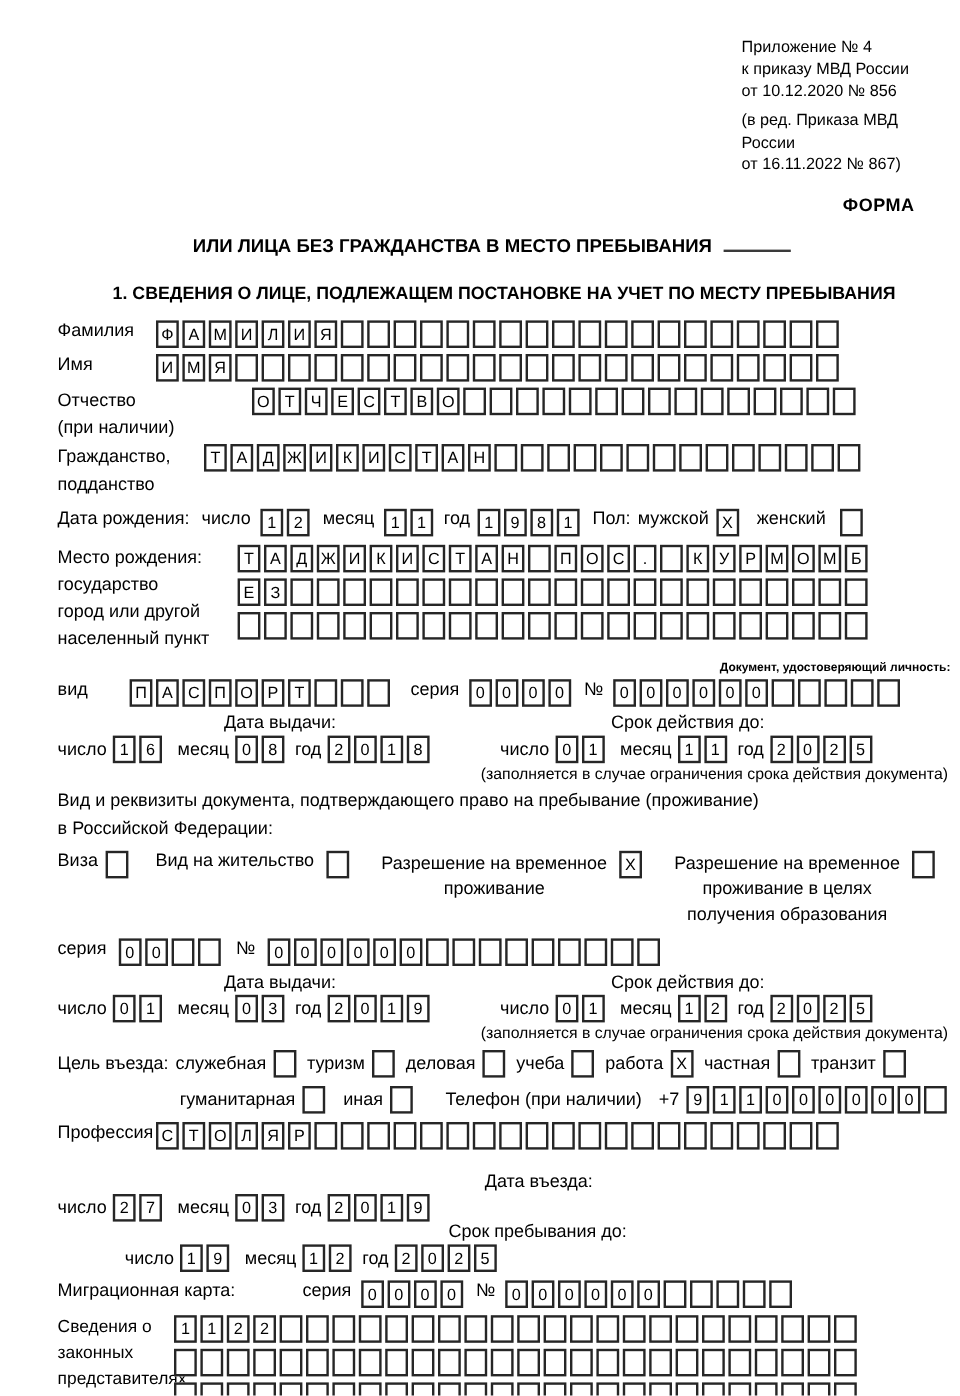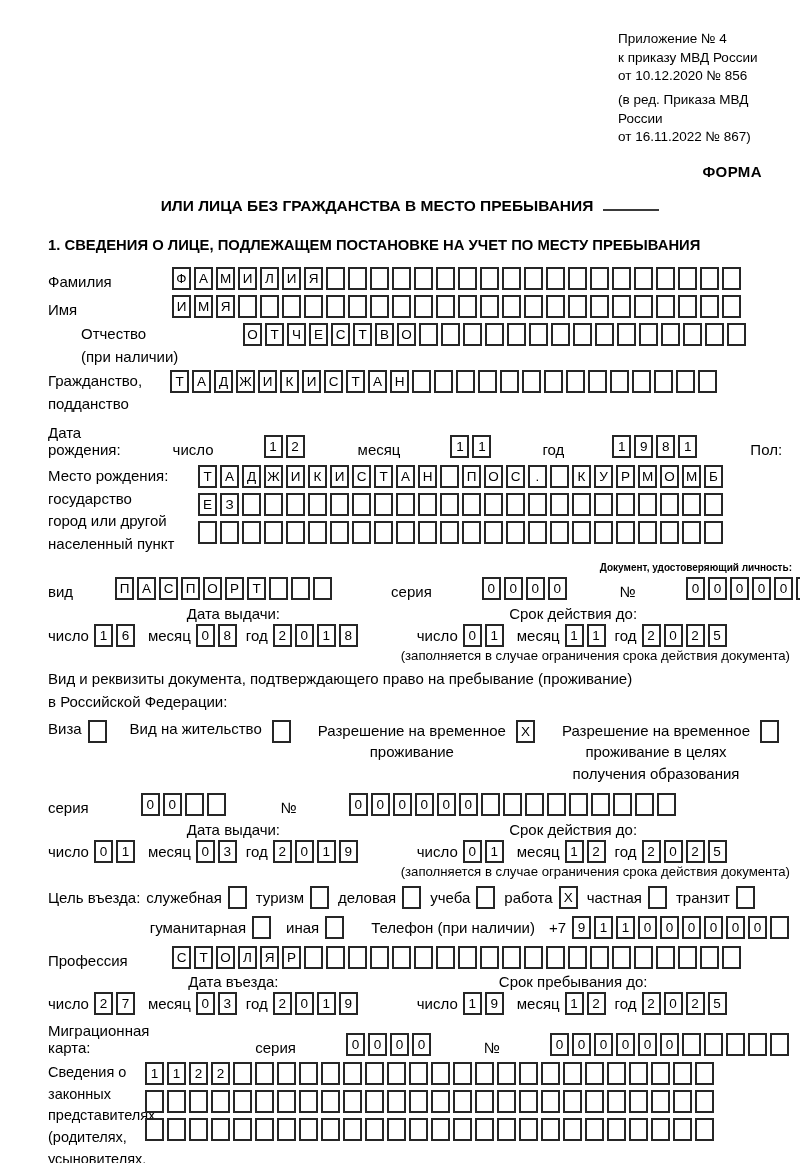--- a/index.html
+++ b/index.html
@@ -12,37 +12,37 @@
 
   
   .hdr { margin-left:570px; font-size:13.5px; line-height:1.38; }
   .hdr .sub { margin-top:5px; }
   .forma { font-weight:bold; text-align:right; font-size:15px; margin:16px 30px 0 0; letter-spacing:.4px; }
 
   
   .title { text-align:center; font-weight:bold; font-size:15.5px; line-height:1.5; margin:14px 20px 0 0; }
   .blank { display:inline-block; width:56px; border-bottom:2.5px solid #3a3a3a; height:.9em; margin-left:10px; }
 
-  .sec { text-align:left; font-weight:bold; font-size:14.8px; margin:20px 0 0 0; }
+  .sec { text-align:center; font-weight:bold; font-size:14.8px; margin:20px 0 0 0; }
 
   
   .boxes { display:flex; flex:none; }
   .cell {
     display:inline-flex; align-items:center; justify-content:center;
     width:19px; height:23px; border:2px solid #262626; margin-right:3px;
     font-size:13.5px; flex:none; background:#fff;
   }
 
-  .frow { display:flex; align-items:flex-end; margin-top:5px; font-size:15px;gap:42px; }
+  .frow { display:flex; align-items:flex-start; margin-top:5px; font-size:15px; }
   .tcol { display:flex; align-items:flex-start; margin-top:5px; font-size:15px; }
   .lblcol { flex:none; line-height:1.5; }
   .stack > .boxes { margin-bottom:5px; }
 
   .w82  { width:82px; }  .w122 { width:122px; } .w150 { width:150px; }
-  .w162 { width:162px;margin-left:33px; } .w97  { width:97px; }
+  .w162 { width:162px; } .w97  { width:97px; }
 
   .dochead { text-align:right; font-weight:bold; font-size:10px; margin-top:7px; }
 
   .datepair { display:flex; margin-top:5px; font-size:15px; }
   .dategroup { display:flex; flex-direction:column; }
   .dhead { text-align:center; margin-bottom:2px; }
   .daterow { display:flex; align-items:center; }
   .dl { margin-right:5px; }
   .ml6{margin-left:6px;} .ml8{margin-left:8px;} .ml10{margin-left:10px;}
   .ml12{margin-left:12px;} .ml14{margin-left:14px;} .ml20{margin-left:20px;}
@@ -611,21 +611,21 @@
         <span class="cell"></span>
         <span class="cell"></span>
         <span class="cell"></span>
         <span class="cell"></span>
         <span class="cell"></span>
         <span class="cell"></span>
         <span class="cell"></span>
       </span>
   </div>
 
-  <div class="datepair" style="margin-top:4px;">
+  <div class="datepair" style="margin-top:18px;flex-direction:column;">
     <div class="dategroup" style="margin-left:58px;">
       <div class="dhead">Дата въезда:</div>
       <div class="daterow" style="margin-left:-58px;">
         <span class="dl">число</span>
         <span class="boxes">
             <span class="cell">2</span>
             <span class="cell">7</span>
           </span>
         <span class="dl ml10">месяц</span>
         <span class="boxes">

